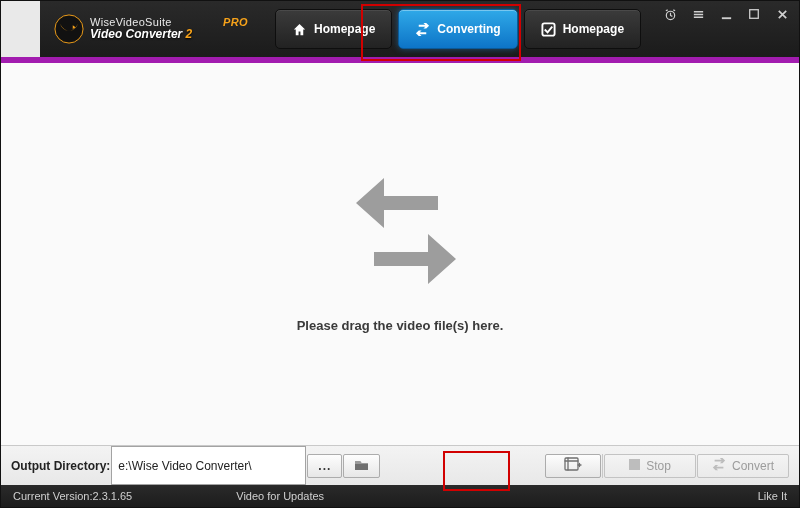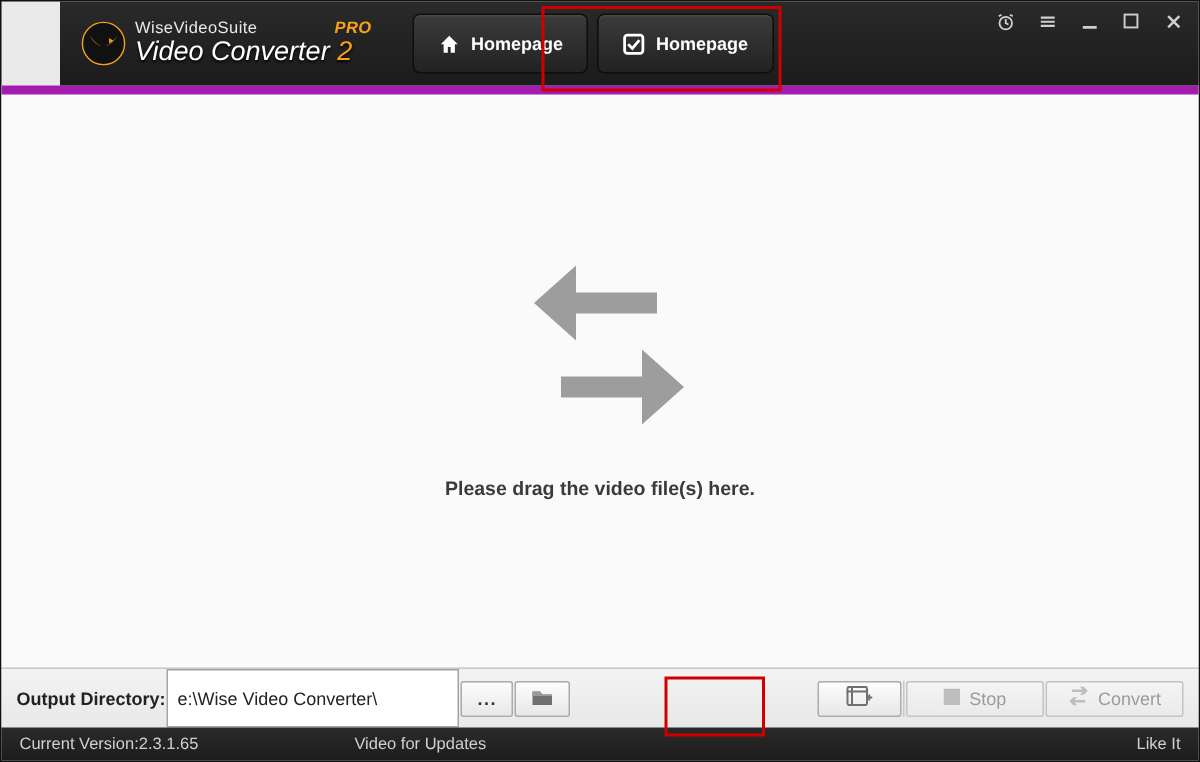--- a/index.html
+++ b/index.html
@@ -8,21 +8,21 @@
   
   .titlebar{
     height:56px; background:linear-gradient(to bottom,#2a2a2a 0%,#1b1b1b 100%);
     display:flex; align-items:center; position:relative; color:#fff;margin-left:39px;
   }
   .logo{ display:flex; align-items:center; gap:6px; padding-left:14px; width:235px;}
   .logo-icon{ width:30px; height:30px; }
   .logo-text{ display:flex; flex-direction:column; line-height:1.05; }
   .logo-text .line1{ font-size:11px; color:#e9e9e9; letter-spacing:.3px;}
   .logo-text .line1 .pro{ color:#f6a21a; font-weight:bold; font-style:italic; margin-left:48px;}
-  .logo-text .line2{ font-size:18px; font-weight:normal; font-style:italic; color:#fff; text-shadow:0 1px 2px #000;}
+  .logo-text .line2{ font-size:12px; font-weight:bold; font-style:italic; color:#fff; text-shadow:0 1px 2px #000;}
   .logo-text .line2 .num{ color:#f6a21a; font-style:italic;}
   
   .tabs{ display:flex; gap:6px; align-items:center; height:100%; padding:6px 0;border-radius:13px;}
   .tab{
     height:40px; min-width:110px; padding:0 16px; border-radius:5px;
     display:flex; align-items:center; justify-content:center; gap:7px;
     background:linear-gradient(to bottom,#3b3b3b,#222); border:1px solid #0e0e0e;
     color:#fff; font-size:12px; font-weight:bold; cursor:pointer;
     box-shadow:inset 0 1px 0 rgba(255,255,255,.08);
   }
@@ -99,20 +99,29 @@
     </div>
 
     <div class="tabs">
       <div class="tab">
         <span class="ico">
           <svg viewBox="0 0 16 16" width="15" height="15" fill="#fff">
               <path d="M8 2 L14 8 H12 V14 H9 V10 H7 V14 H4 V8 H2 Z"></path>
             </svg>
         </span>
         <span>Homepage</span>
+      </div>
+      <div class="tab active">
+        <span class="ico">
+          <svg viewBox="0 0 16 16" width="15" height="15" fill="#fff">
+              <path d="M4 3 H11 L9 1 H12 L15 4 L12 7 H9 L11 5 H4 Z"></path>
+              <path d="M12 13 H5 L7 15 H4 L1 12 L4 9 H7 L5 11 H12 Z"></path>
+            </svg>
+        </span>
+        <span>Converting</span>
       </div>
       <div class="tab">
         <span class="ico">
           <svg viewBox="0 0 16 16" width="15" height="15" fill="none" stroke="#fff" stroke-width="2">
               <rect x="1.5" y="1.5" width="13" height="13" rx="2"></rect>
               <path d="M4 8 L7 11 L12 5"></path>
             </svg>
         </span>
         <span>Homepage</span>
       </div>

